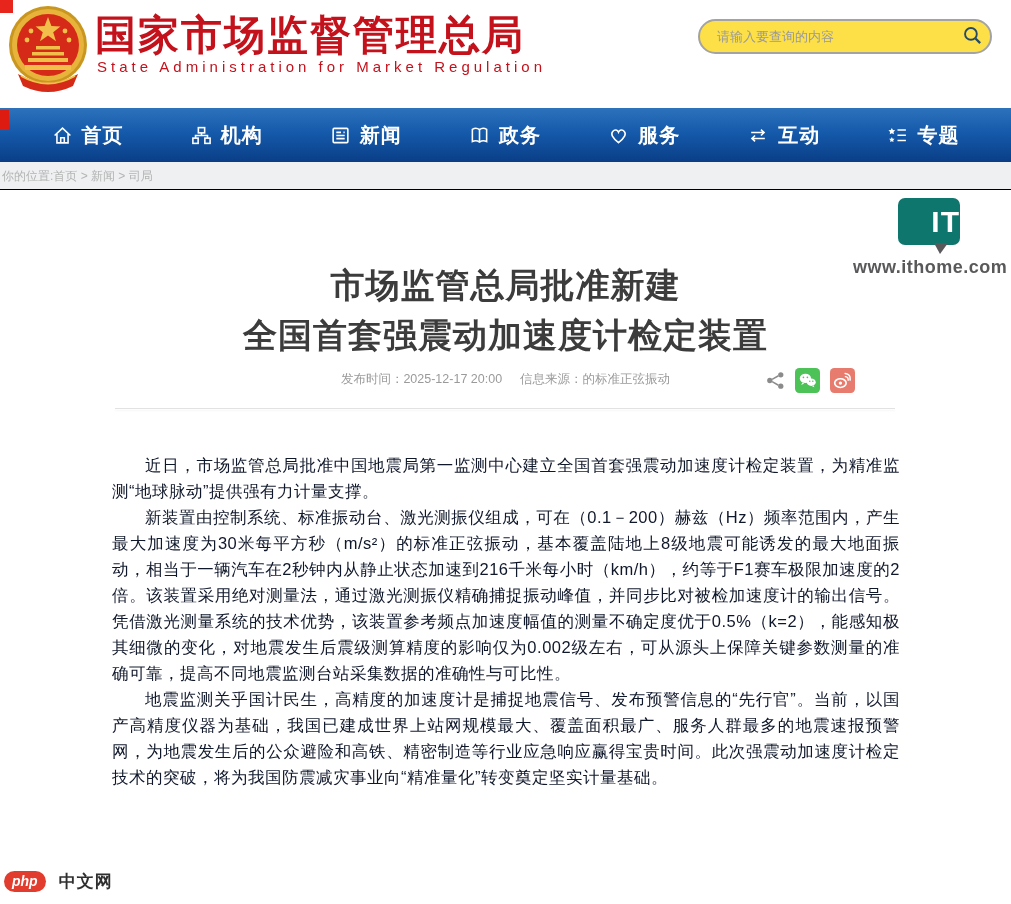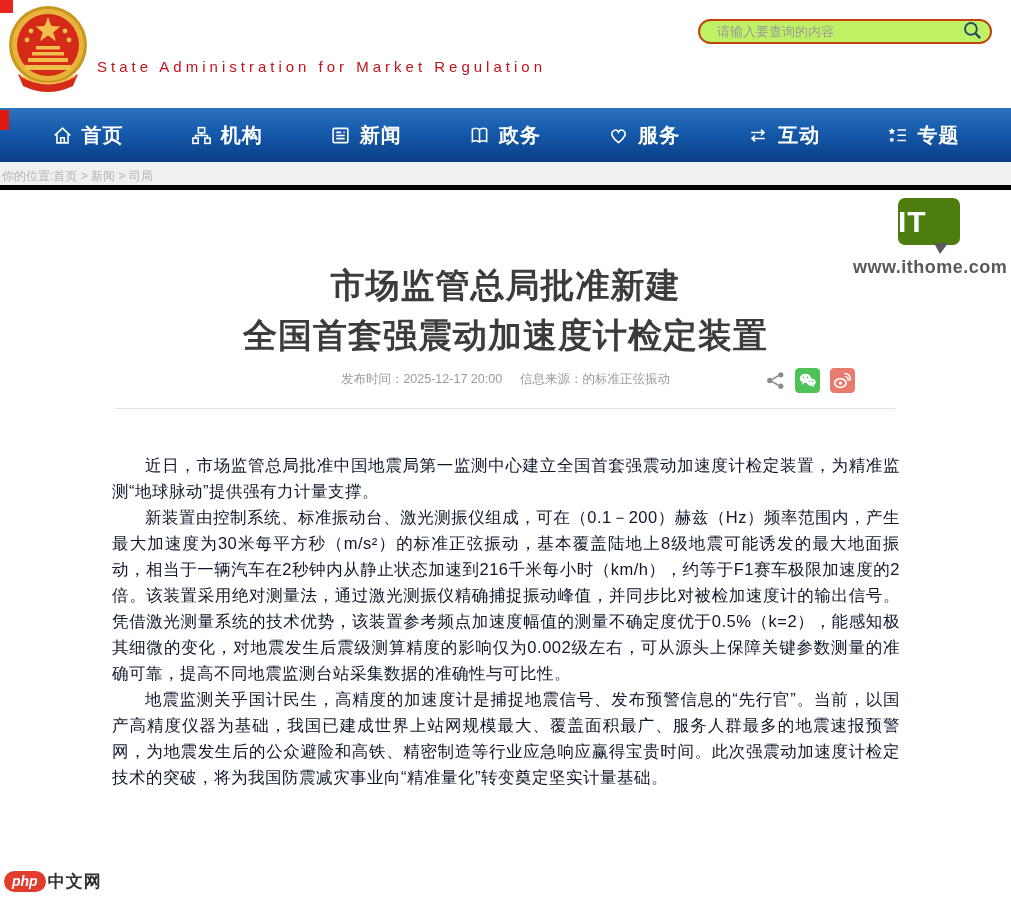--- a/index.html
+++ b/index.html
@@ -8,47 +8,47 @@
   .page { position:relative; width:1011px; height:904px; background:#fff; }
 
   
   .header { position:absolute; left:0; top:0; width:1011px; height:108px; background:#fff; }
   .corner-mark-top { position:absolute; left:0; top:0; width:13px; height:13px; background:#e8251d; }
   .emblem { position:absolute; left:8px; top:4px; width:80px; height:88px; }
   .site-title { position:absolute; left:95px; top:8px; font-size:41px; font-weight:bold;
     color:#c3121c; letter-spacing:2px; white-space:nowrap; }
   .site-subtitle { position:absolute; left:97px; top:58px; font-size:15px; color:#c3121c;
     letter-spacing:4px; white-space:nowrap; }
-  .search-box { position:absolute; left:698px; top:19px; width:294px; height:25px;
-    border:2px solid #c2410c; border-radius:18px; background:#bef264; display:flex; align-items:center; }
+  .search-box { position:absolute; left:698px; top:19px; width:294px; height:35px;
+    border:2px solid #a3a3a3; border-radius:18px; background:#fde047; display:flex; align-items:center; }
   .search-input { flex:1; border:none; outline:none; background:transparent; font-size:13px;
     color:#444; padding:0 8px 0 17px; font-family:inherit; }
   .search-input::placeholder { color:#9a9a9a; }
   .search-btn { width:36px; height:30px; border:none; background:transparent; cursor:pointer;
     display:flex; align-items:center; justify-content:center; }
 
   
   .nav { position:absolute; left:0; top:108px; width:1011px; height:54px;
     background:linear-gradient(180deg,#2d72bb 0%,#155aab 45%,#0a3e86 100%);
     display:flex; align-items:center; justify-content:space-around; padding:0 18px; }
   .corner-mark-nav { position:absolute; left:0; top:110px; width:9px; height:20px; background:#dd1b10; z-index:5; }
   .nav-item { display:flex; align-items:center; gap:9px; cursor:pointer; }
   .nav-item svg { display:block; }
   .nav-label { color:#ffffff; font-size:20px; font-weight:bold; letter-spacing:1px;text-align:right; }
 
   
   .crumb-bar { position:absolute; left:0; top:162px; width:1011px; height:28px;
-    background:#eef0f1; border-bottom:5px solid #000000; }
+    background:#eef0f1; border-bottom:1px solid #000000; }
   .crumb-text { position:absolute; left:2px; top:0; line-height:28px; font-size:12px; color:#b3b3b3; }
 
   
   .ithome { position:absolute; right:6px; top:198px; width:152px; text-align:center; color:#59595b; }
   .ithome-row { display:flex; align-items:flex-start; justify-content:center; gap:8px; }
-  .it-bubble { position:relative; width:62px; height:47px; background:#4d7c0f; border-radius:7px;
-    display:flex; align-items:center; justify-content:flex-start; }
+  .it-bubble { position:relative; width:62px; height:47px; background:#0f766e; border-radius:7px;
+    display:flex; align-items:center; justify-content:flex-end; }
   .it-bubble span { color:#fff; font-size:30px; font-weight:bold; letter-spacing:1px; }
   .it-bubble::after { content:""; position:absolute; left:36px; bottom:-9px; width:0; height:0;
     border-left:6px solid transparent; border-right:8px solid transparent; border-top:11px solid #59595b; }
   .zhijia { font-family:"DejaVu Serif","Liberation Serif",serif; font-weight:bold; font-style:italic;
     font-size:40px; line-height:52px; color:#59595b; }
   .ithome-url { margin-top:12px; font-size:18px; font-weight:bold; color:#59595b; letter-spacing:.5px; }
 
   
   .art-title { position:absolute; left:0; top:260px; width:1011px; text-align:center;
     font-size:34px; line-height:50px; font-weight:600; color:#3c3c3c; letter-spacing:1px; }
@@ -58,21 +58,21 @@
   .share-icons { position:absolute; left:766px; top:368px; display:flex; align-items:center; gap:10px; }
   .share-link { display:block; cursor:pointer; }
   .divider { position:absolute; left:115px; top:408px; width:780px; height:1px; background:#e2e2e2;
     box-shadow:0 2px 2px rgba(0,0,0,.05); }
 
   .body-text { position:absolute; left:112px; top:452px; width:788px; }
   .body-text p { font-size:16.5px; line-height:26px; color:#0f172a; text-align:justify;
     text-indent:2em; letter-spacing:.5px; }
 
   
-  .phpcn { position:absolute; left:4px; top:870px; display:flex; align-items:center; gap:2px; }
+  .phpcn { position:absolute; left:4px; top:870px; display:flex; align-items:center; gap:13px; }
   .php-badge { background:#e23c2e; color:#fff; font-style:italic; font-weight:bold; font-size:14px;
     border-radius:12px; padding:2px 8px 3px; line-height:16px; }
   .php-label { color:#2f2f2f; font-weight:bold; font-size:17px; letter-spacing:1px; }
 </style>
 </head>
 <body>
 
 <div class="page">
 
   <div class="header">
@@ -90,20 +90,21 @@
         <circle cx="61" cy="36" r="2.4" fill="#f2c04a"></circle>
         <rect x="28" y="42" width="24" height="3.5" fill="#f2c04a"></rect>
         <rect x="24" y="48" width="32" height="3.5" fill="#f2c04a"></rect>
         <rect x="20" y="54" width="40" height="4" fill="#f2c04a"></rect>
         <rect x="17" y="61" width="46" height="5" fill="#f2c04a"></rect>
         <path d="M10 70 q30 18 60 0 l-5 12 q-25 12 -50 0 z" fill="#d62a18"></path>
         <path d="M13 72 q27 15 54 0" stroke="#f2c04a" stroke-width="2" fill="none"></path>
       </svg>
     </div>
 
+    <div class="site-title">国家市场监督管理总局</div>
     <div class="site-subtitle">State Administration for Market Regulation</div>
 
     <div class="search-box">
       <input class="search-input" type="text" placeholder="请输入要查询的内容" style="">
       <button class="search-btn">
         <span>
           <svg width="21" height="21" viewBox="0 0 20 20">
             <circle cx="8.5" cy="8.5" r="5.6" fill="none" stroke="#244a66" stroke-width="1.8"></circle>
             <line x1="12.9" y1="12.9" x2="17.3" y2="17.3" stroke="#244a66" stroke-width="2.2"></line>
           </svg>

